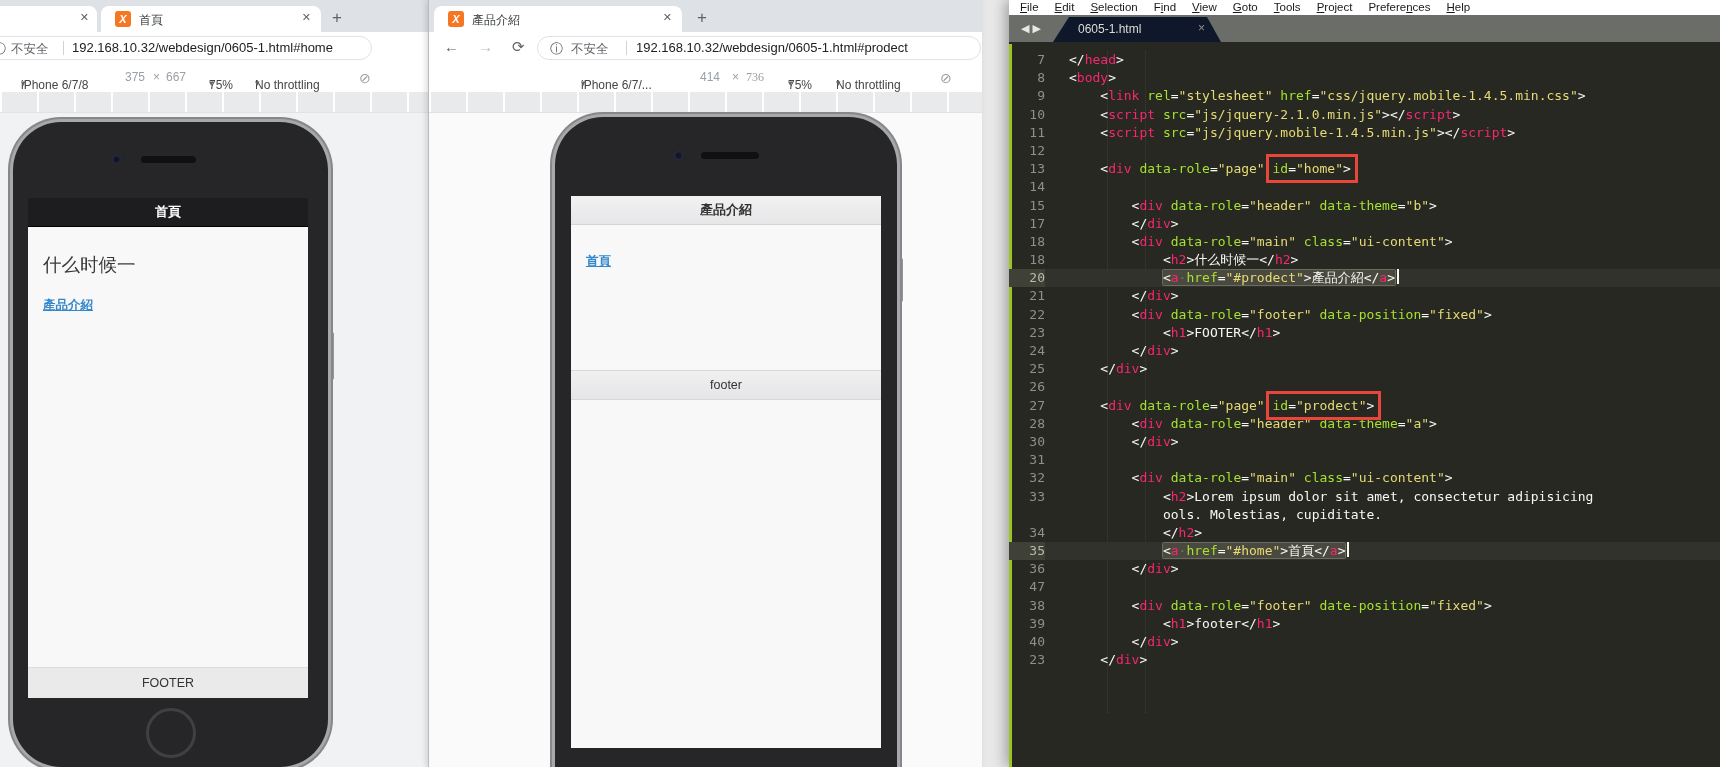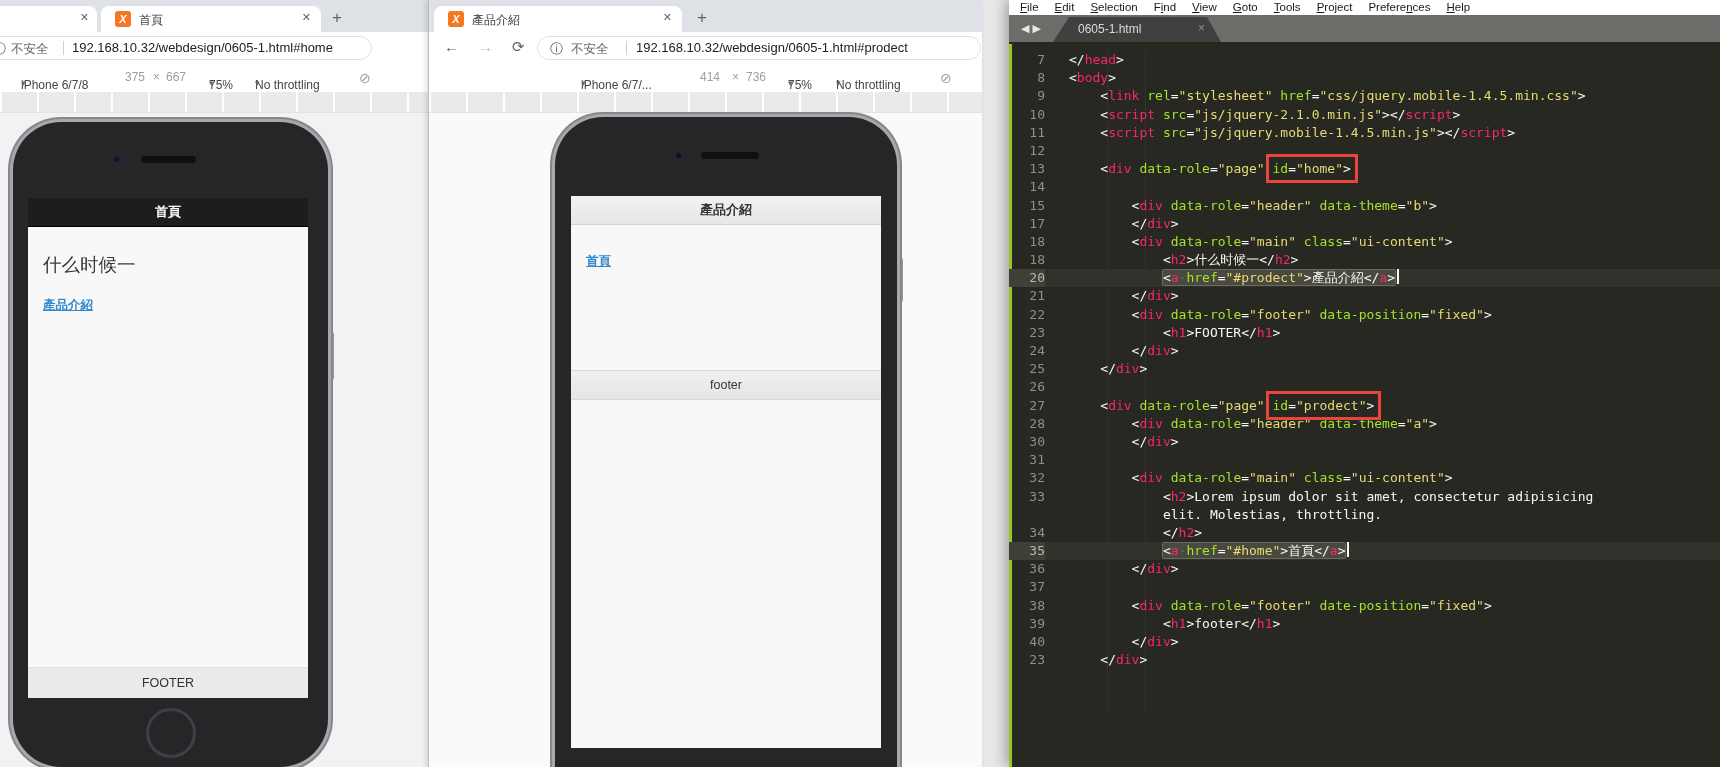--- a/index.html
+++ b/index.html
@@ -83,21 +83,21 @@
                border-top:1px solid #d8d8da;border-bottom:1px solid #d8d8da;
                text-align:center;line-height:28px;font-size:12.5px;color:#333;}
 
   
   .menubar{position:absolute;top:0;left:0;right:0;height:15px;background:#fff;display:flex;
            padding-left:3px;font-size:11.5px;color:#1a1a1a;}
   .mi{padding:0 8px;line-height:14px;white-space:nowrap;}
   .mi .mn{text-decoration:underline;}
   .tabbar{position:absolute;top:15px;left:0;right:0;height:27px;background:#6b6d69;}
   .histarrows{position:absolute;left:12px;top:7px;font-size:11px;color:#e8e8e4;letter-spacing:3px;}
-  .etab{position:absolute;left:44px;bottom:0;width:168px;height:25px;background:#404040;
+  .etab{position:absolute;left:44px;bottom:0;width:168px;height:25px;background:#0f172a;
         clip-path:polygon(16px 0,calc(100% - 14px) 0,100% 100%,0 100%);}
   .etab-title{position:absolute;left:25px;top:5px;font-size:12px;color:#dcdcd6;}
   .etab-close{position:absolute;right:16px;top:4px;font-size:12px;color:#8f8f89;}
   .codewrap{position:absolute;top:42px;left:0;right:0;bottom:0;background:#272822;
             font-family:"DejaVu Sans Mono",monospace;font-size:13px;line-height:18.2px;}
   .gstripe{position:absolute;left:0;top:2px;bottom:0;width:3px;background:#9dc427;}
   .iguide{position:absolute;top:9px;height:662px;width:0;border-left:1px dotted #3c3d34;}
   .rows{position:absolute;top:0;left:0;right:0;padding-top:9px;}
   .row{height:18.2px;white-space:pre;}
   .row.hl{background:#31322b;}
@@ -196,21 +196,21 @@
         <span class="url" style="left:98px;">192.168.10.32/webdesign/0605-1.html#prodect</span>
       </div>
     </div>
     <div class="devbar">
       <span style="left:149px;">
           <span>iPhone 6/7/...</span> 
           <span class="caret-dn">▾</span>
         </span>
       <span class="dmut" style="left:268px;">414</span>
       <span class="dmut" style="left:300px;">×</span>
-      <span class="dmut" style="left:314px;">736</span>
+      <span class="dmut" style="left:314px;font-family:Liberation Serif, serif;">736</span>
       <span style="left:356px;">
           <span>75%</span> 
           <span class="caret-dn">▾</span>
         </span>
       <span style="left:404px;">
           <span>No throttling</span> 
           <span class="caret-dn">▾</span>
         </span>
       <span class="block" style="left:508px;">⊘</span>
     </div>
@@ -278,25 +278,25 @@
           <div class="row"><span class="gut">23</span><span class="ct"><span class="grp"><span class="tp">            &lt;</span><span class="tt">h1</span><span class="tp">&gt;</span><span class="tx">FOOTER</span><span class="tp">&lt;/</span><span class="tt">h1</span><span class="tp">&gt;</span></span></span></div>
           <div class="row"><span class="gut">24</span><span class="ct"><span class="grp"><span class="tp">        &lt;/</span><span class="tt">div</span><span class="tp">&gt;</span></span></span></div>
           <div class="row"><span class="gut">25</span><span class="ct"><span class="grp"><span class="tp">    &lt;/</span><span class="tt">div</span><span class="tp">&gt;</span></span></span></div>
           <div class="row"><span class="gut">26</span><span class="ct"></span></div>
           <div class="row"><span class="gut">27</span><span class="ct"><span class="grp"><span class="tp">    &lt;</span><span class="tt">div</span><span class="tp"> </span><span class="ta">data-role</span><span class="tp">=</span><span class="ts">"page"</span><span class="tp"> </span></span><span class="rbox"><span class="ta">id</span><span class="tp">=</span><span class="ts">"prodect"</span><span class="tp">&gt;</span></span></span></div>
           <div class="row"><span class="gut">28</span><span class="ct"><span class="grp"><span class="tp">        &lt;</span><span class="tt">div</span><span class="tp"> </span><span class="ta">data-role</span><span class="tp">=</span><span class="ts">"header"</span><span class="tp"> </span><span class="ta">data-theme</span><span class="tp">=</span><span class="ts">"a"</span><span class="tp">&gt;</span></span></span></div>
           <div class="row"><span class="gut">30</span><span class="ct"><span class="grp"><span class="tp">        &lt;/</span><span class="tt">div</span><span class="tp">&gt;</span></span></span></div>
           <div class="row"><span class="gut">31</span><span class="ct"></span></div>
           <div class="row"><span class="gut">32</span><span class="ct"><span class="grp"><span class="tp">        &lt;</span><span class="tt">div</span><span class="tp"> </span><span class="ta">data-role</span><span class="tp">=</span><span class="ts">"main"</span><span class="tp"> </span><span class="ta">class</span><span class="tp">=</span><span class="ts">"ui-content"</span><span class="tp">&gt;</span></span></span></div>
           <div class="row"><span class="gut">33</span><span class="ct"><span class="grp"><span class="tp">            &lt;</span><span class="tt">h2</span><span class="tp">&gt;</span><span class="tx">Lorem ipsum dolor sit amet, consectetur adipisicing</span></span></span></div>
-          <div class="row"><span class="gut"></span><span class="ct"><span class="grp"><span class="tp">            </span><span class="tx">elit. Molestias, throttling.</span></span></span></div>
+          <div class="row"><span class="gut"></span><span class="ct"><span class="grp"><span class="tp">            </span><span class="tx">ools. Molestias, cupiditate.</span></span></span></div>
           <div class="row"><span class="gut">34</span><span class="ct"><span class="grp"><span class="tp">            &lt;/</span><span class="tt">h2</span><span class="tp">&gt;</span></span></span></div>
           <div class="row hl"><span class="gut">35</span><span class="ct"><span class="grp"><span class="tp">            </span></span><span class="sel"><span class="tp">&lt;</span><span class="tt">a</span><span class="tw">·</span><span class="ta">href</span><span class="tp">=</span><span class="ts">"#home"</span><span class="tp">&gt;</span><span class="tx">首頁</span><span class="tp">&lt;/</span><span class="tt">a</span><span class="tp">&gt;</span></span><span class="caret"></span></span></div>
           <div class="row"><span class="gut">36</span><span class="ct"><span class="grp"><span class="tp">        &lt;/</span><span class="tt">div</span><span class="tp">&gt;</span></span></span></div>
-          <div class="row"><span class="gut">37</span><span class="ct"></span></div>
+          <div class="row"><span class="gut">47</span><span class="ct"></span></div>
           <div class="row"><span class="gut">38</span><span class="ct"><span class="grp"><span class="tp">        &lt;</span><span class="tt">div</span><span class="tp"> </span><span class="ta">data-role</span><span class="tp">=</span><span class="ts">"footer"</span><span class="tp"> </span><span class="ta">date-position</span><span class="tp">=</span><span class="ts">"fixed"</span><span class="tp">&gt;</span></span></span></div>
           <div class="row"><span class="gut">39</span><span class="ct"><span class="grp"><span class="tp">            &lt;</span><span class="tt">h1</span><span class="tp">&gt;</span><span class="tx">footer</span><span class="tp">&lt;/</span><span class="tt">h1</span><span class="tp">&gt;</span></span></span></div>
           <div class="row"><span class="gut">40</span><span class="ct"><span class="grp"><span class="tp">        &lt;/</span><span class="tt">div</span><span class="tp">&gt;</span></span></span></div>
           <div class="row"><span class="gut">23</span><span class="ct"><span class="grp"><span class="tp">    &lt;/</span><span class="tt">div</span><span class="tp">&gt;</span></span></span></div>
         </div>
       <div class="mmdash" style="top:48px;background:#e6db74;"></div>
       <div class="mmdash" style="top:58px;background:#f8f8f2;"></div>
       <div class="mmdash" style="top:68px;background:#a6e22e;"></div>
       <div class="mmdash" style="top:98px;background:#f92672;"></div>
     </div>

